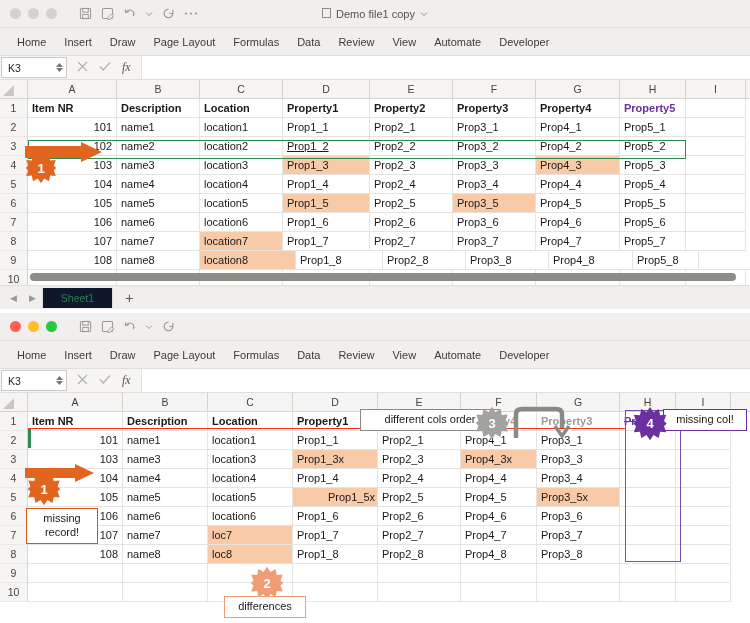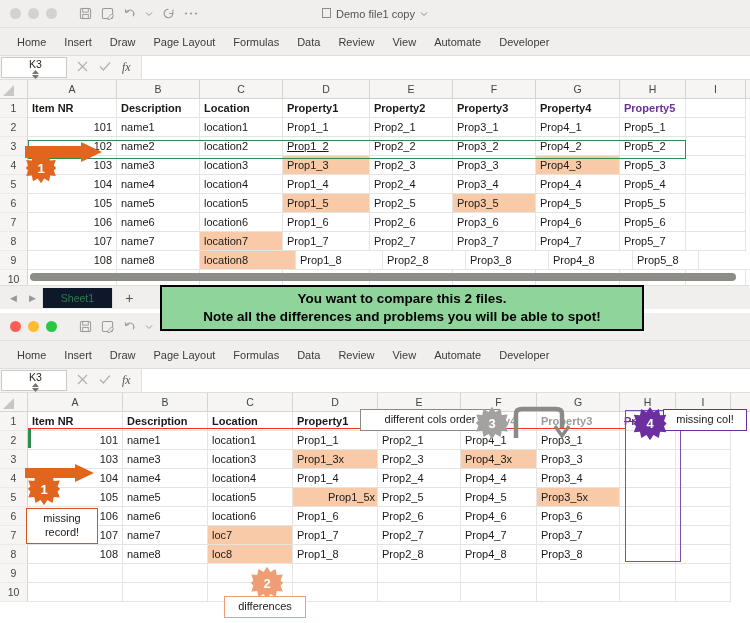--- a/index.html
+++ b/index.html
@@ -40,21 +40,21 @@
     white-space: nowrap;
   }
 
   .formulabar {
     height: 24px; background: #f6f5f4; display: flex; align-items: stretch;
     border-bottom: 1px solid #dededc;
   }
   .namebox {
     width: 66px; background: #fff; border: 1px solid #ccc9c6;
     display: flex; align-items: center; justify-content: space-between;
-    padding: 0 3px 0 6px; font-size: 10.5px; color: #262523; margin: 1px 0 1px 1px; flex-direction: column;
+    padding: 0 3px 0 6px; font-size: 10.5px; color: #262523; margin: 1px 0 1px 1px;
   }
   .spin { display: flex; flex-direction: column; gap: 1px; color: #7a7875; line-height: 0; }
   .fb-icons { display: flex; align-items: center; gap: 11px; padding: 0 10px; color: #b2b0ad; font-size: 12px; }
   .fb-input { flex: 1; background: #fff; border-left: 1px solid #e3e1df; }
 
   
   .grid { position: relative; background: #fff; }
   .colhead { display: flex; height: 19px; background: #f6f5f4; border-bottom: 1px solid #d6d4d1; }
   .corner { width: 28px; border-right: 1px solid #d6d4d1; position: relative; background: #f6f5f4; }
   .corner::after {
@@ -613,24 +613,20 @@
       <path d="M0 4 L56 4 L56 0 L77 10 L56 20 L56 16 L0 16 Z" fill="#e2651f"></path>
     </svg>
     <div class="burst" style="left:6px; top:14px; width:34px; height:32px;">
       <svg viewBox="0 0 40 40" width="34" height="32">
         <polygon fill="#e2651f" points="20,1 24,7 30,3.5 31.5,10.5 38.5,10 36,17 39,20 36,23 38.5,30 31.5,29.5 30,36.5 24,33 20,39 16,33 10,36.5 8.5,29.5 1.5,30 4,23 1,20 4,17 1.5,10 8.5,10.5 10,3.5 16,7"></polygon>
       </svg>
       <span>1</span>
     </div>
   </div>
 
-  <div class="ann green-note" style="left:160px; top:285px; width:484px;">
-    <div>You want to compare this 2 files.</div>
-    <div>Note all the differences and problems you will be able to spot!</div>
-  </div>
 
   <div class="ann callout-box co-gray" style="left:360px; top:409px; width:140px;">
     <span>different cols order</span>
   </div>
   <div class="burst ann" style="left:474px; top:406px; width:36px; height:34px;">
     <svg viewBox="0 0 40 40" width="36" height="34">
       <polygon fill="#a3a2a0" points="20,1 24,7 30,3.5 31.5,10.5 38.5,10 36,17 39,20 36,23 38.5,30 31.5,29.5 30,36.5 24,33 20,39 16,33 10,36.5 8.5,29.5 1.5,30 4,23 1,20 4,17 1.5,10 8.5,10.5 10,3.5 16,7"></polygon>
     </svg>
     <span>3</span>
   </div>

